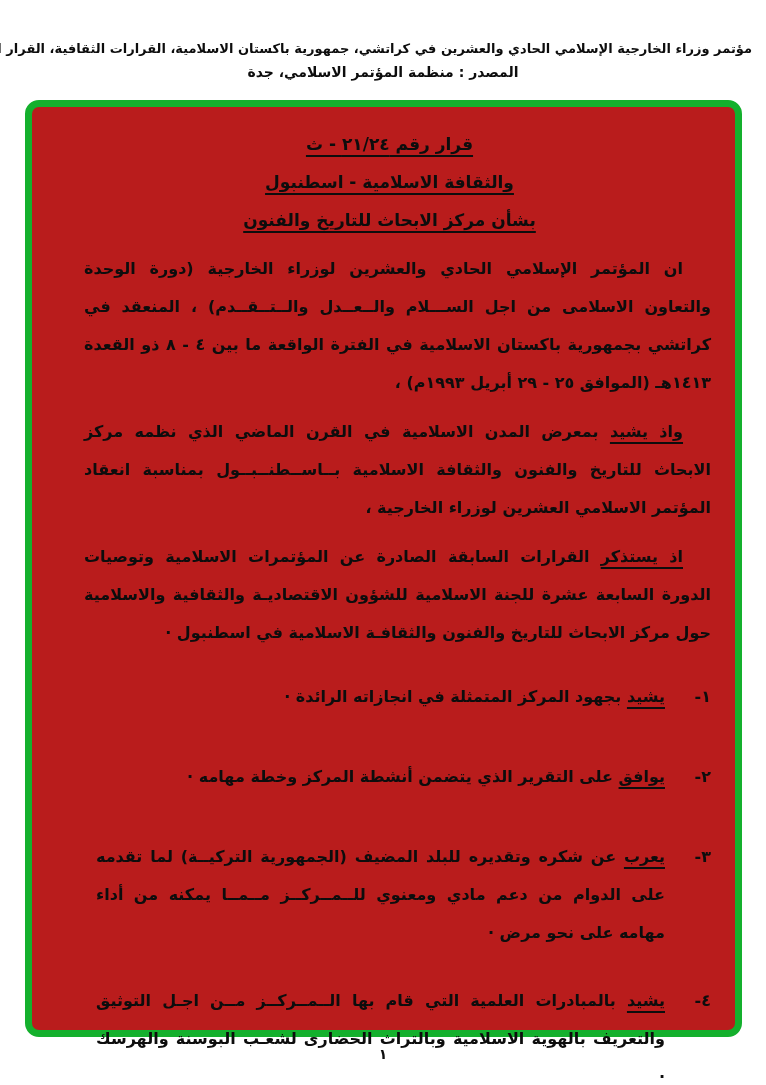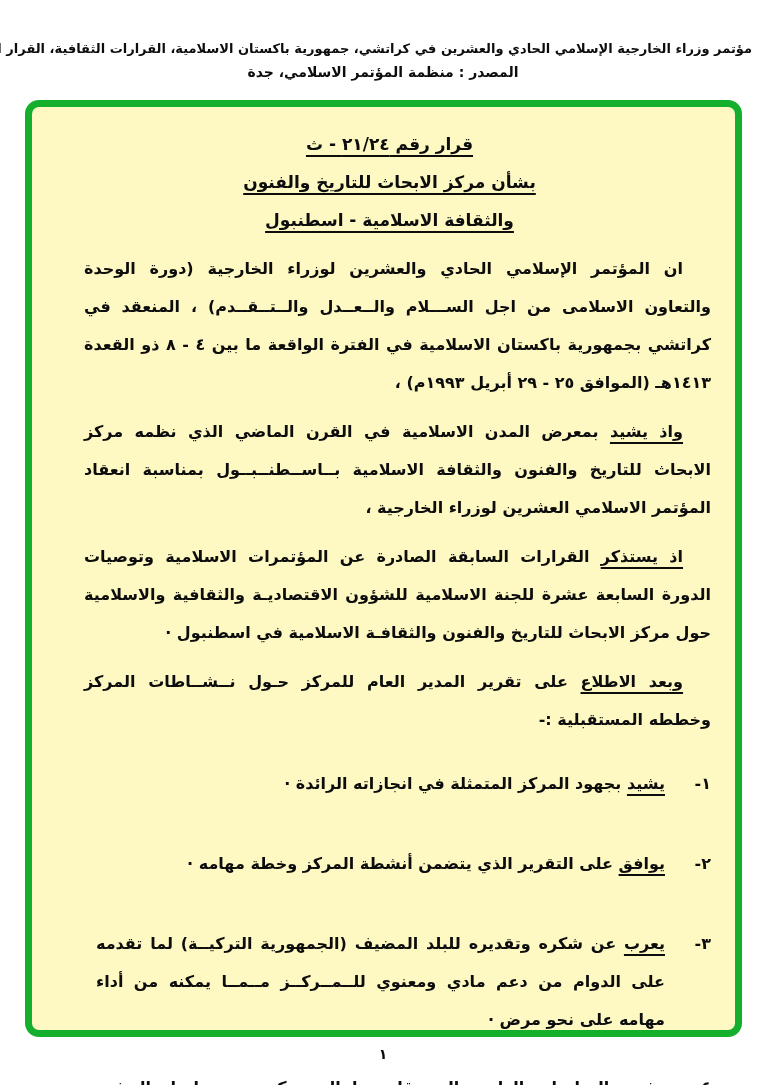--- a/index.html
+++ b/index.html
@@ -46,21 +46,21 @@
   .frame {
     position: absolute;
     left: 25px;
     top: 100px;
     right: 24px;
     bottom: 48px;
     border: 7px solid #14b02d;
     border-radius: 14px;
     box-sizing: border-box;
     padding: 14px 24px 0 36px;
-    background: #fef9c3;
+    background: #b91c1c;
   }
   
   .title-block {
     direction: rtl;
     text-align: center;
     margin-top: 4px;
   }
   .title-line {
     font-size: 17px;
     font-weight: bold;
@@ -125,31 +125,30 @@
 <div class="page">
 
   <div class="hdr1">مؤتمر وزراء الخارجية الإسلامي الحادي والعشرين في كراتشي، جمهورية باكستان الاسلامية، القرارات الثقافية، القرار الرقم ٢١/٢٤ ث</div>
 
   <div class="hdr2">المصدر : منظمة المؤتمر الاسلامي، جدة</div>
 
   <div class="frame" style="border-color: rgb(20, 176, 45);">
 
     <div class="title-block">
       <div class="title-line">قرار رقم ٢١/٢٤ - ث</div>
+      <div class="title-line">والثقافة الاسلامية - اسطنبول</div>
       <div class="title-line">بشأن مركز الابحاث للتاريخ والفنون</div>
-      <div class="title-line">والثقافة الاسلامية - اسطنبول</div>
     </div>
 
     <p class="para"><span class="lead"></span><span>ان المؤتمر الإسلامي الحادي والعشرين لوزراء الخارجية (دورة الوحدة والتعاون الاسلامى من اجل الســـلام والــعــدل والــتــقــدم) ، المنعقد في كراتشي بجمهورية باكستان الاسلامية في الفترة الواقعة ما بين ٤ - ٨ ذو القعدة ١٤١٣هـ (الموافق ٢٥ - ٢٩ أبريل ١٩٩٣م) ،</span></p>
 
     <p class="para"><span class="lead">واذ يشيد</span><span> بمعرض المدن الاسلامية في القرن الماضي الذي نظمه مركز الابحاث للتاريخ والفنون والثقافة الاسلامية بــاســطنــبــول بمناسبة انعقاد المؤتمر الاسلامي العشرين لوزراء الخارجية ،</span></p>
 
     <p class="para"><span class="lead">اذ يستذكر</span><span> القرارات السابقة الصادرة عن المؤتمرات الاسلامية وتوصيات الدورة السابعة عشرة للجنة الاسلامية للشؤون الاقتصاديـة والثقافية والاسلامية حول مركز الابحاث للتاريخ والفنون والثقافـة الاسلامية في اسطنبول ·</span></p>
 
-    <p class="para"><span class="lead">وبعد الاطلاع</span><span> على تقرير المدير العام للمركز حـول نــشــاطات المركز وخططه المستقبلية :-</span></p>
 
     <div class="items">
 
       <div class="item mt-item1">
         <span class="num">١-</span>
         <span class="itext"><span class="lead">يشيد</span><span> بجهود المركز المتمثلة في انجازاته الرائدة ·</span></span>
       </div>
 
       <div class="item mt-item2">
         <span class="num">٢-</span>

